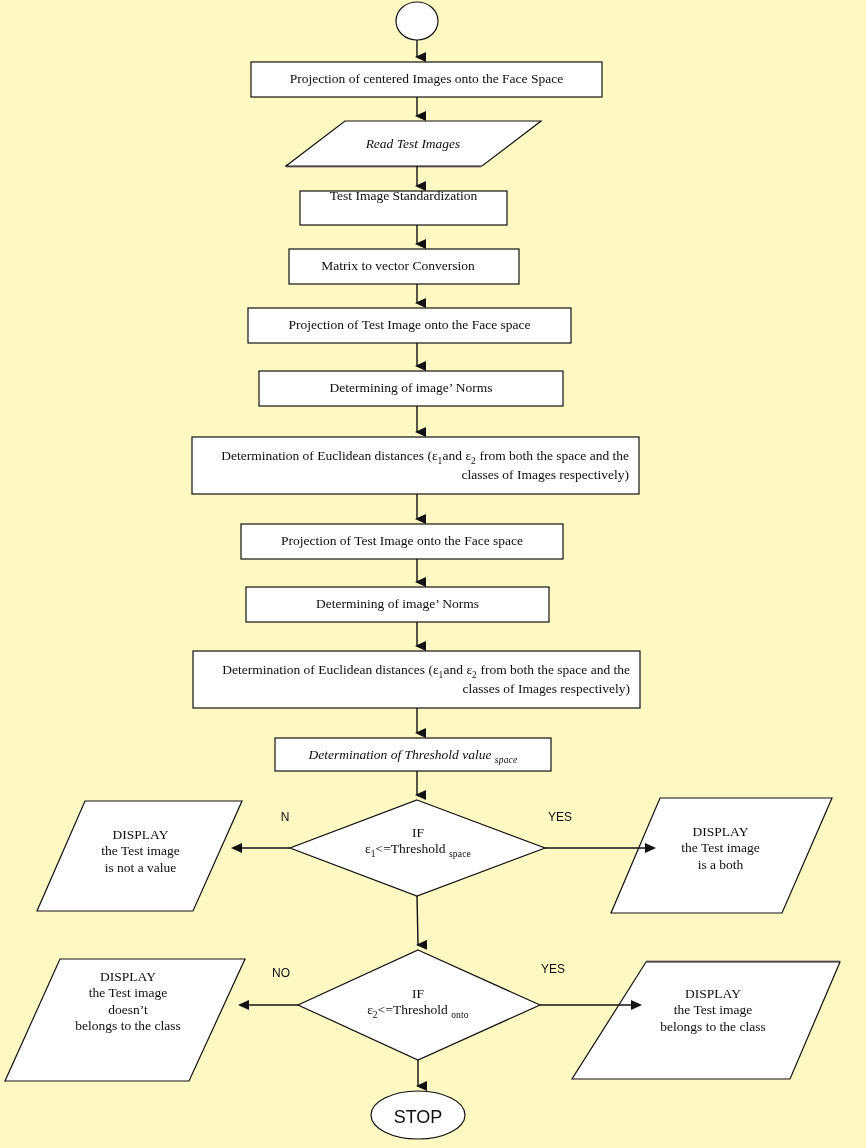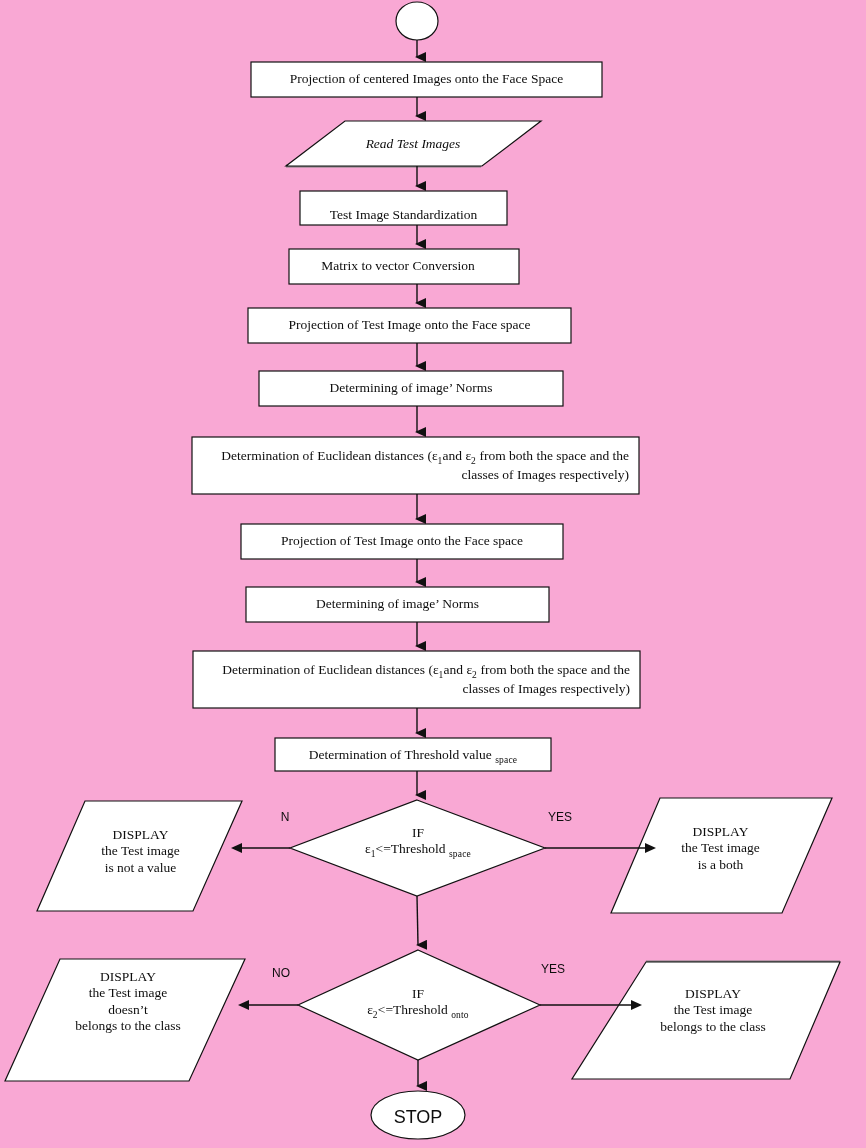--- a/index.html
+++ b/index.html
@@ -9,21 +9,21 @@
     background: #ffffff;
   }
   body {
     font-family: "Liberation Serif", "DejaVu Serif", serif;
     color: #000000;
   }
   #flowchart-root {
     position: relative;
     width: 866px;
     height: 1148px;
-    background: #f9a8d4;
+    background: #fef9c3;
     overflow: hidden;
   }
   #flow-svg {
     position: absolute;
     left: 0;
     top: 0;
     width: 866px;
     height: 1148px;
   }
   .node-label {
@@ -129,21 +129,21 @@
       <line x1="298" y1="1005" x2="240" y2="1005" marker-end="url(#arrow-left)"></line>
       <line x1="540" y1="1005" x2="640" y2="1005" marker-end="url(#arrow-right)"></line>
       <line x1="418" y1="1060" x2="418" y2="1086" marker-end="url(#arrow-down)"></line>
     </g>
   </svg>
 
   <div class="node-label" style="left:251px; top:71px; width:351px;">Projection of centered Images onto the Face Space</div>
 
   <div class="node-label" style="left:313px; top:136px; width:200px;font-style:italic;">Read Test Images</div>
 
-  <div class="node-label" style="left:300px; top:207px; width:207px;">Test Image Standardization</div>
+  <div class="node-label" style="left:300px; top:188px; width:207px;">Test Image Standardization</div>
 
   <div class="node-label" style="left:289px; top:258px; width:218px;">Matrix to vector Conversion</div>
 
   <div class="node-label" style="left:248px; top:317px; width:323px;">Projection of Test Image onto the Face space</div>
 
   <div class="node-label" style="left:259px; top:380px; width:304px;">Determining of image’ Norms</div>
 
   <div class="node-label wrap" style="left:202px; top:448px; width:427px;">
     <span><span>Determination of Euclidean distances (ε</span><span class="sub">1</span><span>and ε</span><span class="sub">2</span><span> from both the space and the</span></span><br>
     <span>classes of Images respectively)</span>
@@ -151,21 +151,21 @@
 
   <div class="node-label" style="left:241px; top:533px; width:322px;">Projection of Test Image onto the Face space</div>
 
   <div class="node-label" style="left:246px; top:596px; width:303px;">Determining of image’ Norms</div>
 
   <div class="node-label wrap" style="left:203px; top:662px; width:427px;">
     <span><span>Determination of Euclidean distances (ε</span><span class="sub">1</span><span>and ε</span><span class="sub">2</span><span> from both the space and the</span></span><br>
     <span>classes of Images respectively)</span>
   </div>
 
-  <div class="node-label" style="left:275px; top:747px; width:276px;">
+  <div class="node-label" style="left:275px; top:747px; width:276px;font-style:italic;">
     <span>Determination of Threshold value </span><span class="sub">space</span>
   </div>
 
   <div class="node-label" style="left:318px; top:825px; width:200px;">
     <span>IF</span><br>
     <span><span>ε</span><span class="sub">1</span><span>&lt;=Threshold </span><span class="sub">space</span></span>
   </div>
 
   <div class="node-label" style="left:318px; top:986px; width:200px;">
     <span>IF</span><br>

